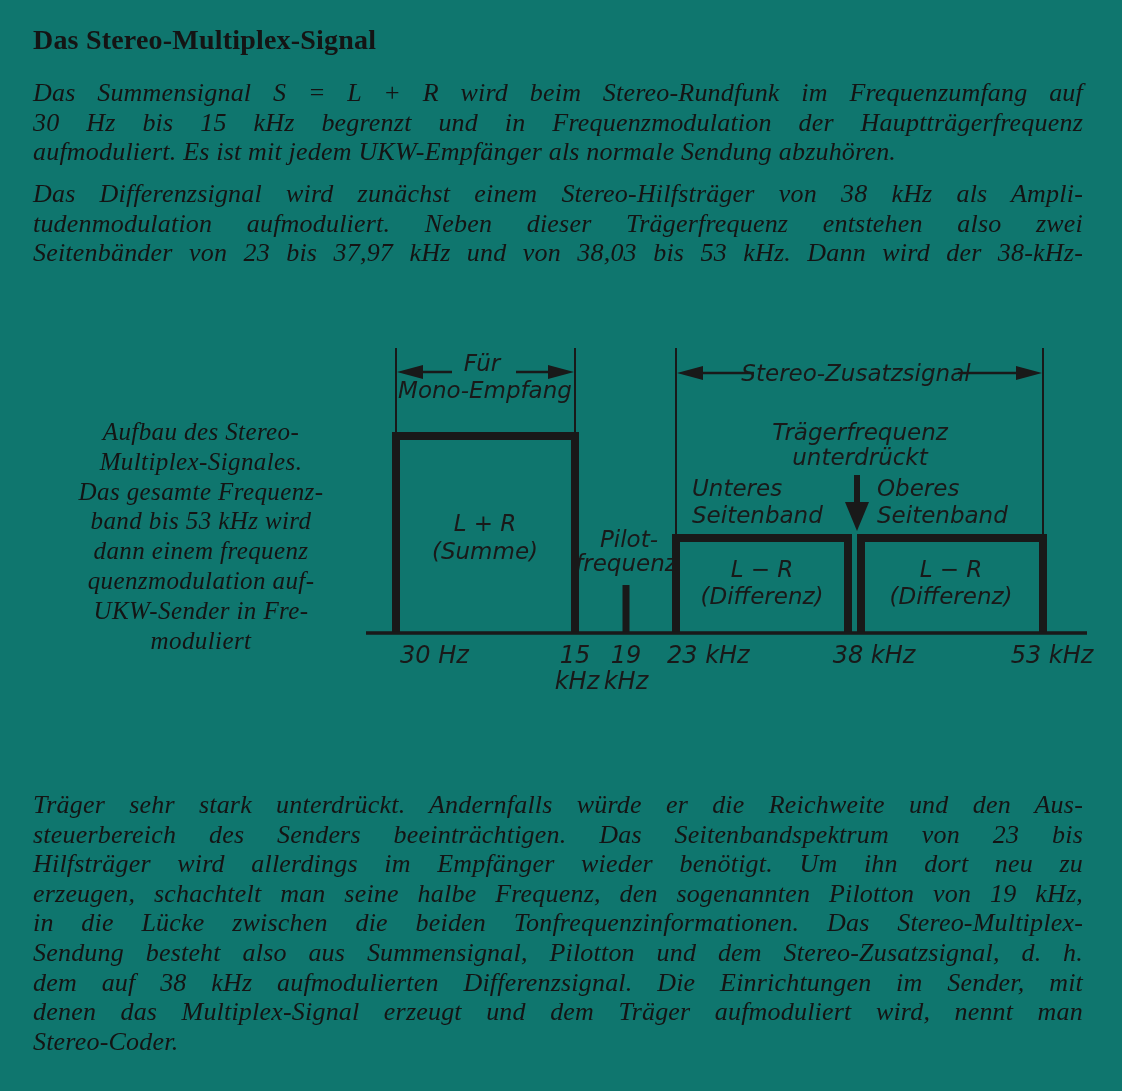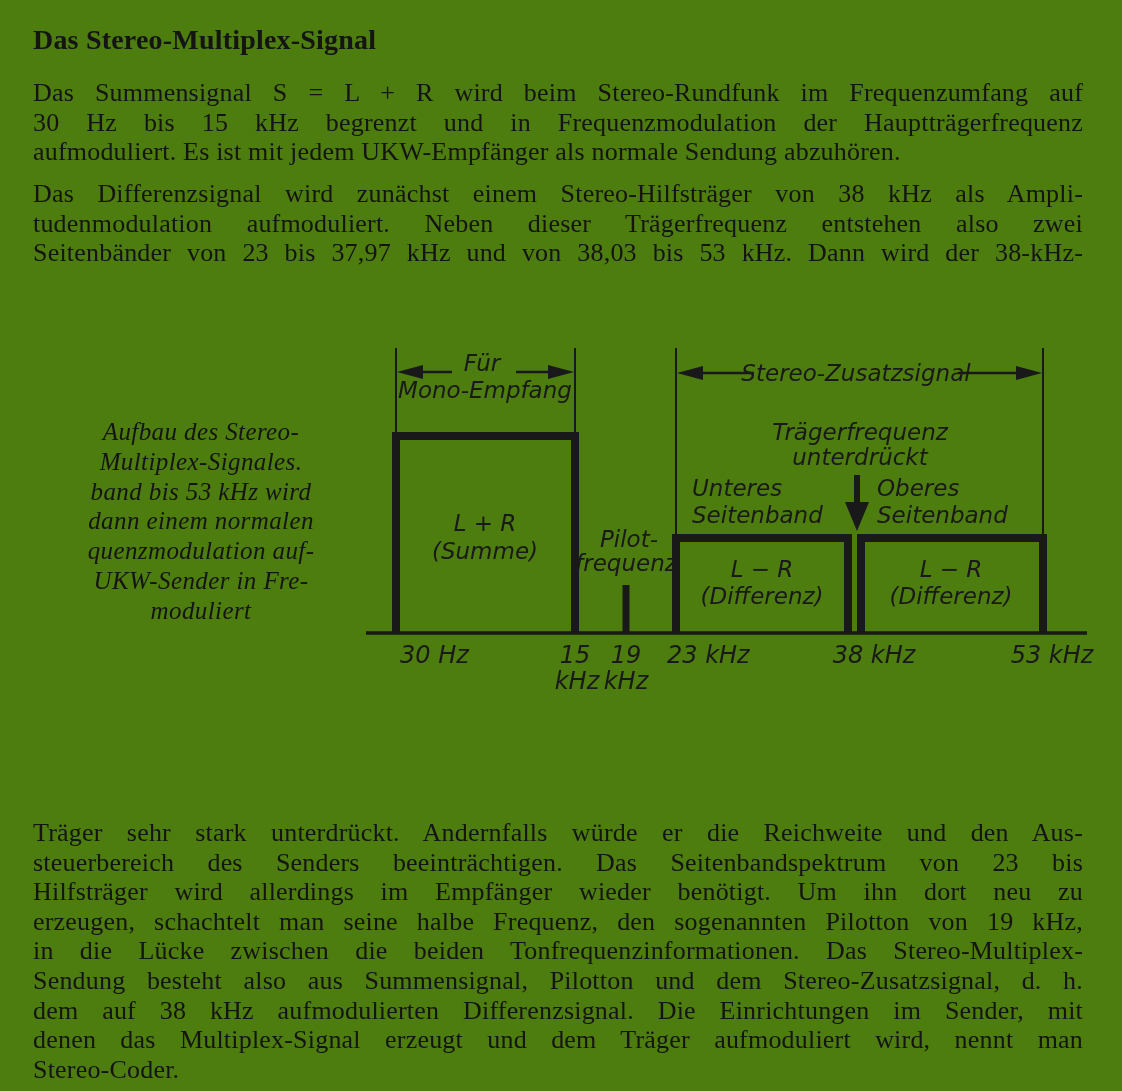--- a/index.html
+++ b/index.html
@@ -1,37 +1,37 @@
 <!DOCTYPE html>
 <html><head>
 <meta charset="utf-8">
 <style>
   html,body{margin:0;padding:0;background:#e8e8e8;}
   .page{
     position:relative;
     width:1122px;height:1091px;
     margin:0 auto;
-    background:#4d7c0f;
+    background:#0f766e;
     color:#141414;
     overflow:hidden;
     font-family:"Liberation Serif", serif;
   }
   
   .headline{
     position:absolute;left:33px;top:24px;width:1050px;
     font-size:28px;font-weight:bold;letter-spacing:0.2px;
     font-family:"Liberation Serif", serif;
   }
   .tcol{
     position:absolute;left:33px;width:1050px;
-    font-size:26px;line-height:29.6px;letter-spacing:0.2px;
+    font-size:26px;line-height:29.6px;letter-spacing:0.2px;font-style:italic;
   }
   #p1{top:78px;}
   #p2{top:179px;}
-  #p3{top:790px;margin-top:28px;}
+  #p3{top:790px;}
   .tline{text-align:justify;text-align-last:justify;}
   .tline.tlast{text-align:justify;text-align-last:left;}
   
   .caption{
     position:absolute;left:36px;top:417px;width:330px;
     font-size:25px;line-height:29.8px;font-style:italic;letter-spacing:0.4px;
   }
   .caption .tline,.caption .tline.tlast{text-align:left;text-align-last:center;}
   
   .diagram{position:absolute;left:330px;top:335px;}
@@ -63,22 +63,23 @@
       <div class="tline">Das Differenzsignal wird zunächst einem Stereo-Hilfsträger von 38 kHz als Ampli-</div>
       <div class="tline">tudenmodulation aufmoduliert. Neben dieser Trägerfrequenz entstehen also zwei</div>
       <div class="tline">Seitenbänder von 23 bis 37,97 kHz und von 38,03 bis 53 kHz. Dann wird der 38-kHz-</div>
     </div>
 
   <figure style="margin:0">
 
     <div class="caption">
         <div class="tline">Aufbau des Stereo-</div>
         <div class="tline">Multiplex-Signales.</div>
+        <div class="tline">Das gesamte Frequenz-</div>
         <div class="tline">band bis 53 kHz wird</div>
-        <div class="tline">dann einem normalen</div>
+        <div class="tline">dann einem frequenz</div>
         <div class="tline">quenzmodulation auf-</div>
         <div class="tline">UKW-Sender in Fre-</div>
         <div class="tline tlast">moduliert</div>
       </div>
 
     <svg class="diagram" width="770" height="370" viewBox="0 0 770 370">
 
       <line class="stroke" x1="66" y1="13" x2="66" y2="98" stroke-width="2"></line>
       <line class="stroke" x1="245" y1="13" x2="245" y2="98" stroke-width="2"></line>
       <line class="stroke" x1="346" y1="13" x2="346" y2="199" stroke-width="2"></line>

